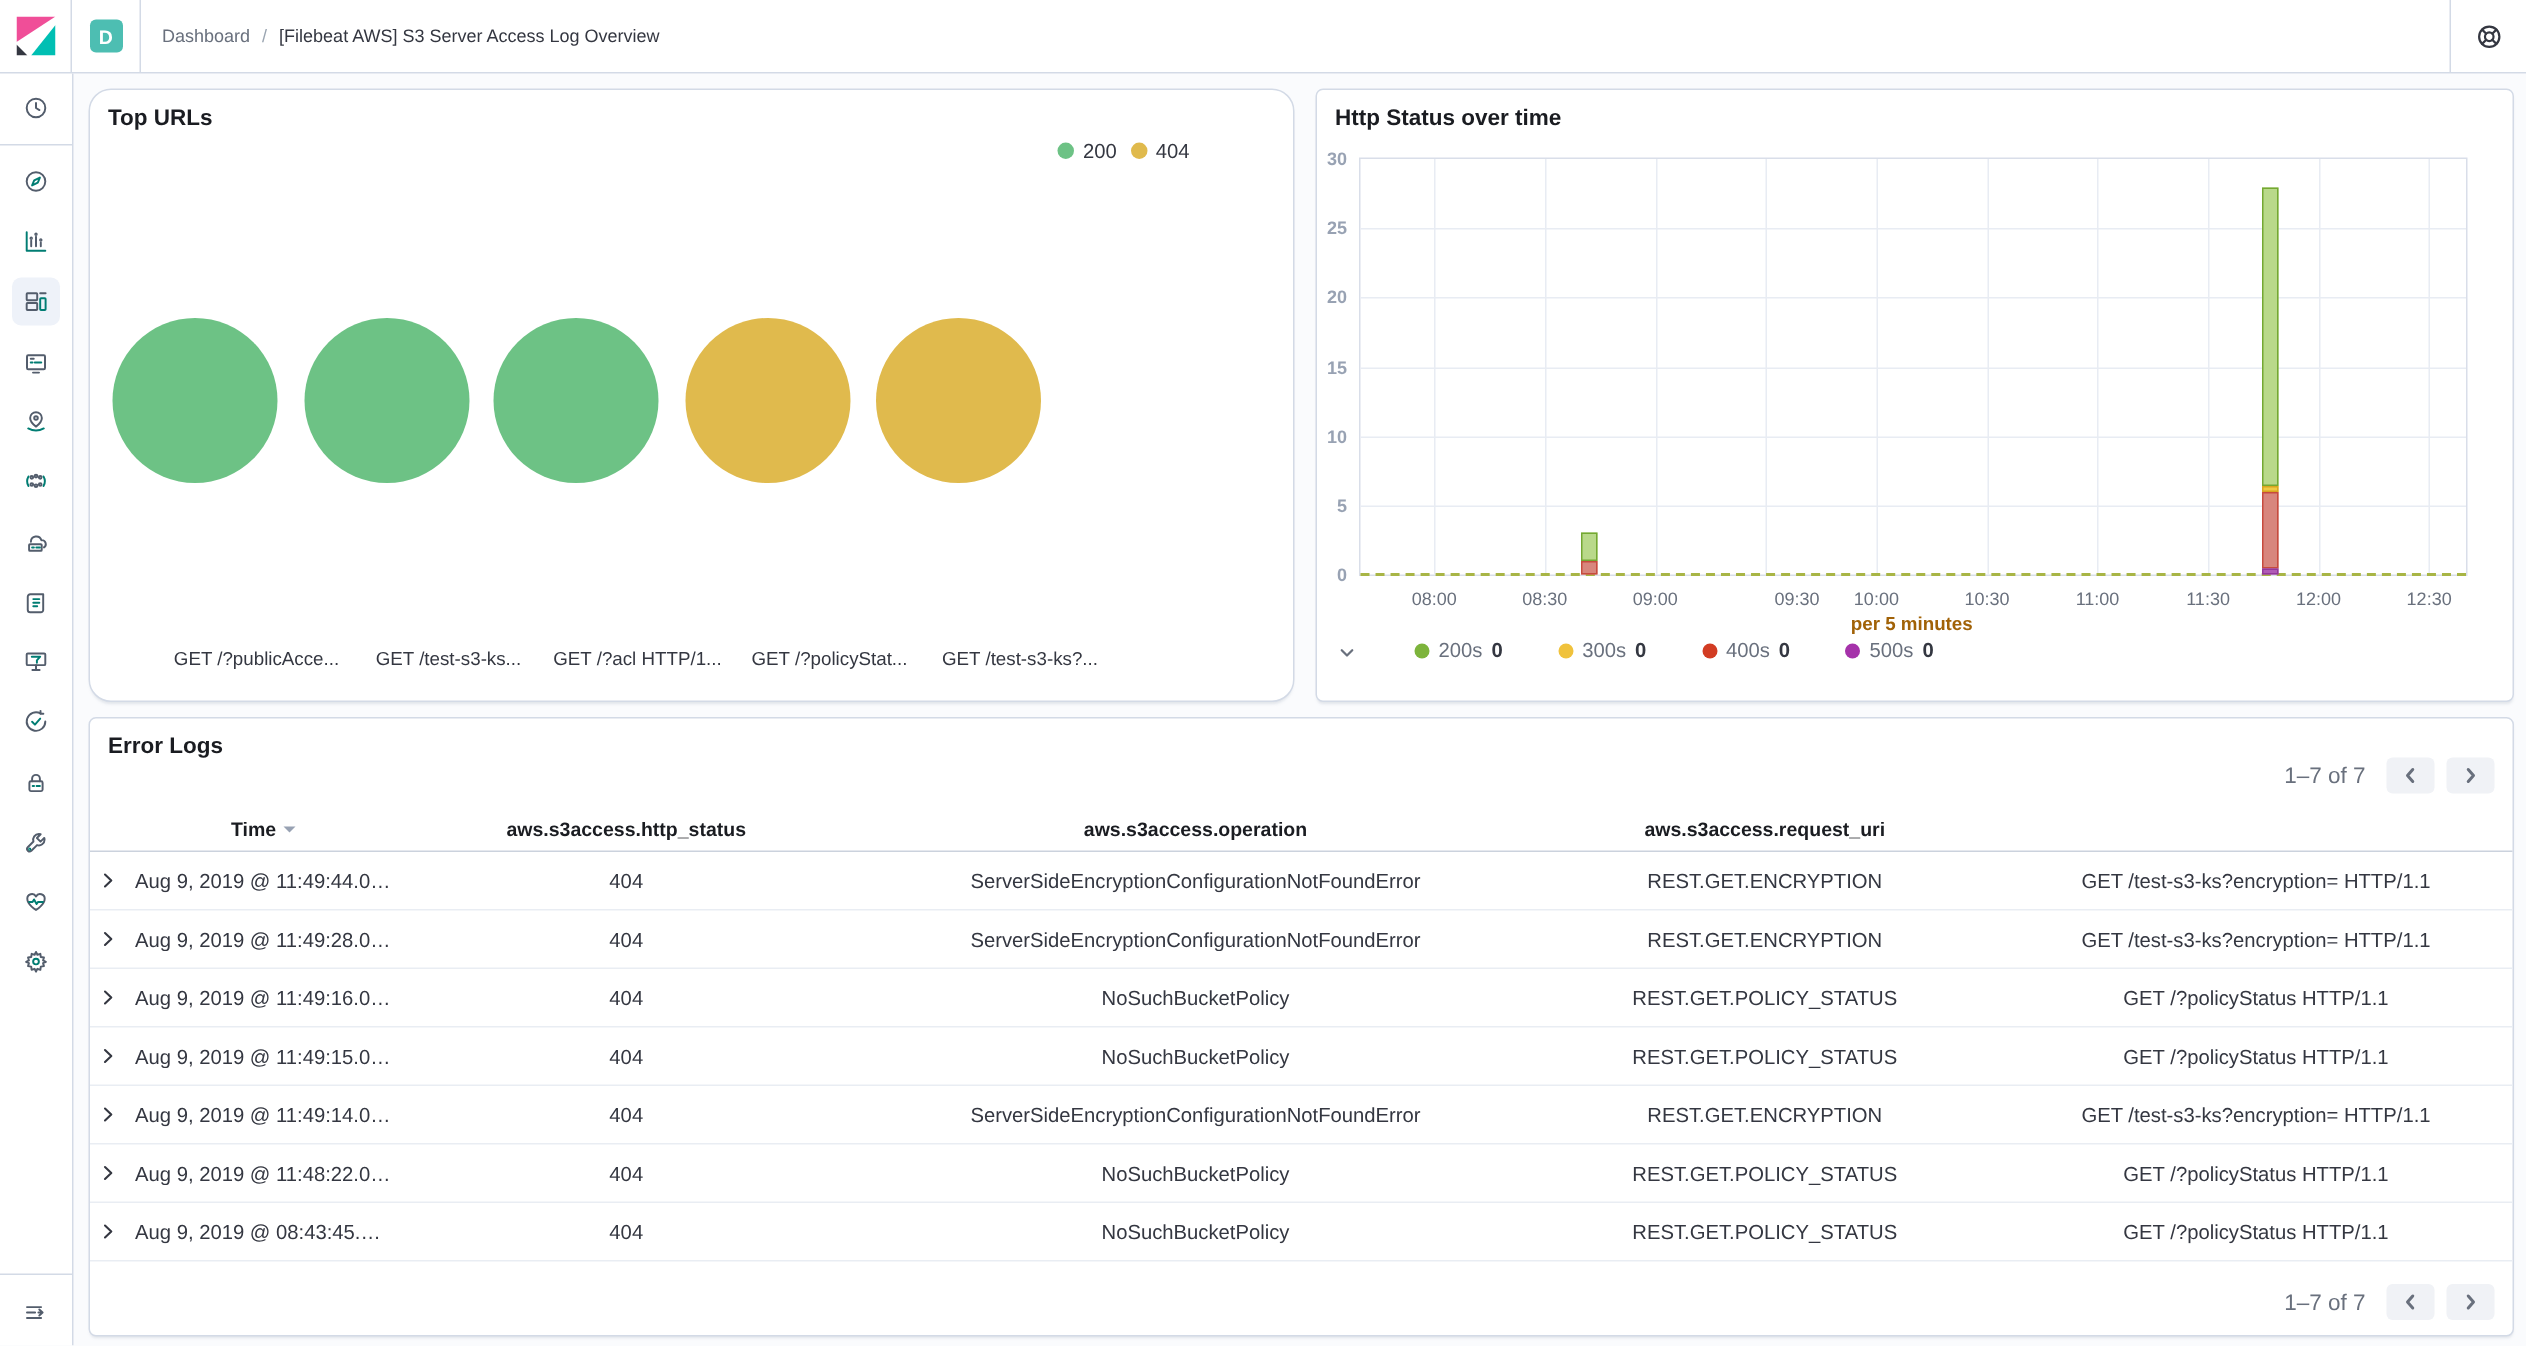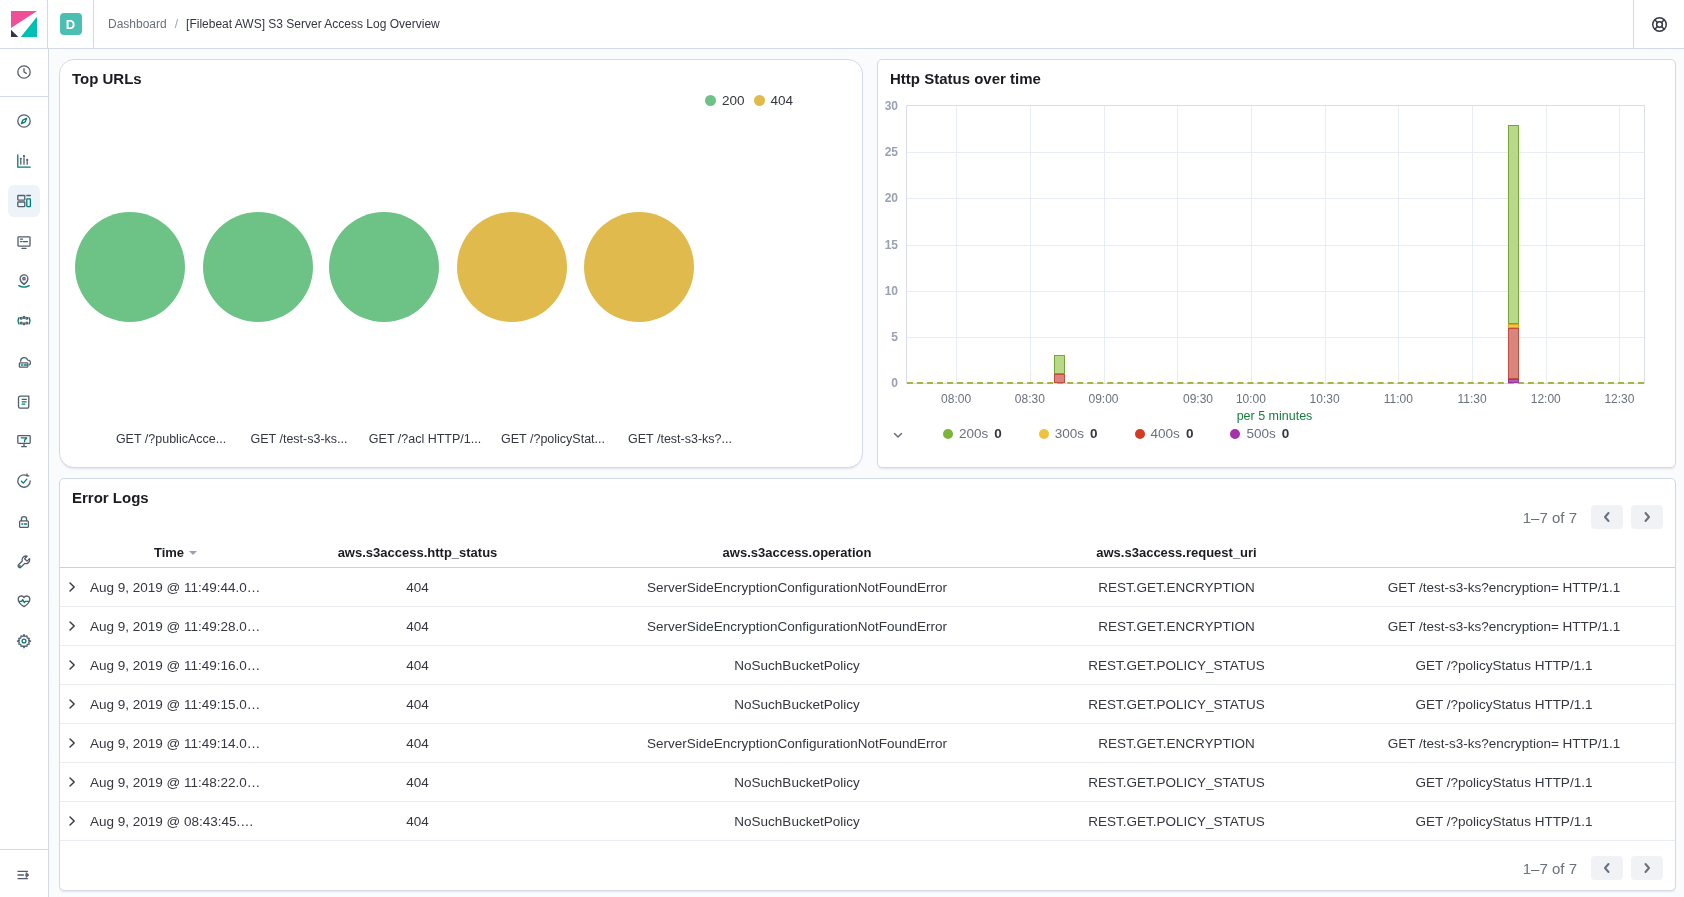--- a/index.html
+++ b/index.html
@@ -44,21 +44,21 @@
 
   
   .plot{position:absolute;left:28px;top:45px;width:737px;height:277px;border:1px solid #D9DEE9;background:#fff;}
   .gridh{position:absolute;left:0;right:0;height:1px;background:#E8ECF3;}
   .gridv{position:absolute;top:0;bottom:0;width:1px;background:#E8ECF3;}
   .ylab{position:absolute;left:-9px;transform:translate(-100%,-50%);font-size:12px;color:#98A2B3;font-weight:bold;}
   .xlab{position:absolute;top:calc(100% + 9px);transform:translateX(-50%);font-size:12px;color:#69707D;white-space:nowrap;}
   .zeroline{position:absolute;left:0;right:0;bottom:-1px;border-top:2px dashed #A8B545;}
   .bar{position:absolute;bottom:0;width:11px;display:flex;flex-direction:column;justify-content:flex-end;cursor:pointer;}
   .seg{width:100%;box-sizing:border-box;border:1px solid;}
-  .xaxis-title{position:absolute;left:28px;width:737px;top:349px;text-align:center;font-size:12.5px;color:#15803d;}
+  .xaxis-title{position:absolute;left:28px;width:737px;top:349px;text-align:center;font-size:12.5px;color:#a16207;font-weight:bold;}
   .chart-legend{position:absolute;left:14px;top:366px;display:flex;align-items:flex-end;gap:37px;}
   .leg-chev{display:flex;margin-right:2px;cursor:pointer;}
   .cl-item{display:flex;align-items:center;gap:6px;cursor:pointer;font-size:13.5px;}
   .cl-item .dot{width:10px;height:10px;}
   .cl-name{color:#69707D;}
   .cl-val{color:#343741;font-weight:700;}
 
   
   .pager{position:absolute;right:12px;display:flex;align-items:center;gap:8px;}
   .pager-top{top:26px;}

